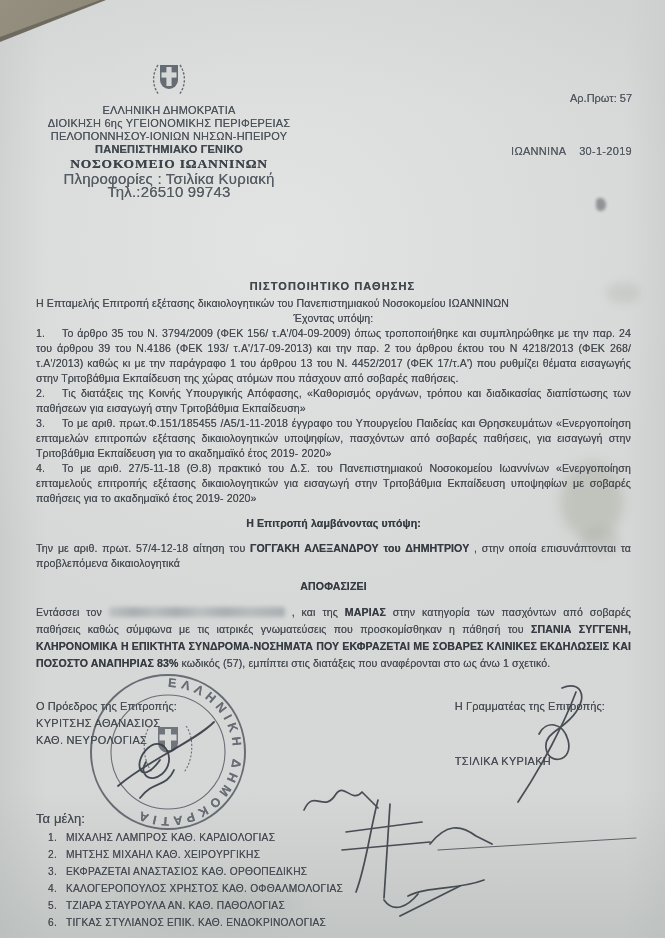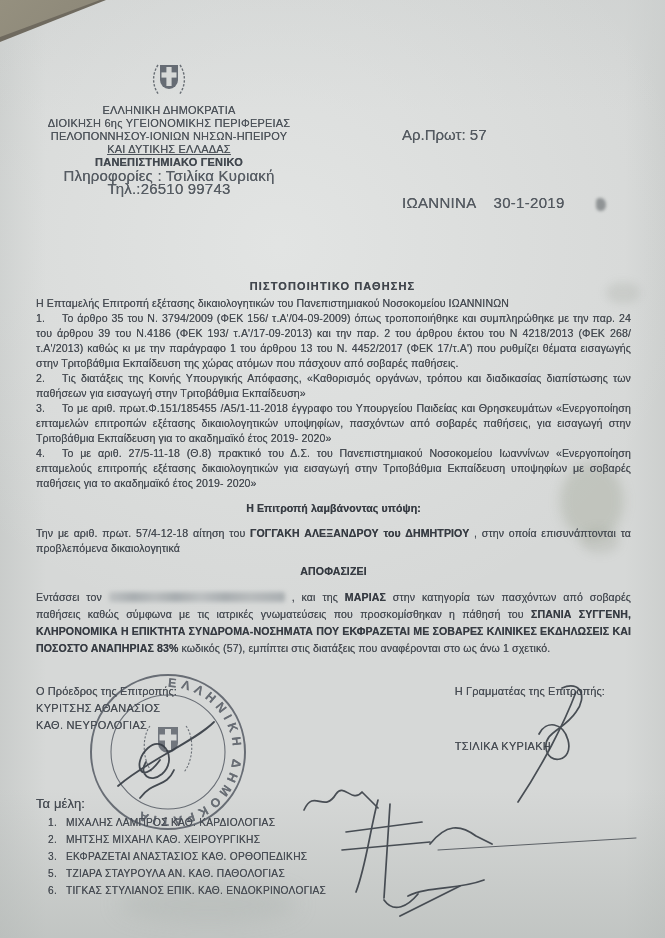--- a/index.html
+++ b/index.html
@@ -35,21 +35,21 @@
   .txt{text-shadow:0 0 .5px rgba(71,76,83,.85);}
 
   
   .hdr-left{position:absolute;left:16px;top:60px;width:306px;text-align:center;}
   .emblem{display:block;margin:0 auto 4px auto;}
   .hl{font-size:11px;line-height:13px;letter-spacing:.2px;color:#4d535a;}
   .hl.u{text-decoration:underline;}
   .hl.b{font-weight:bold;color:#41474e;}
   .hl.hosp{font-family:"Liberation Serif","DejaVu Serif",serif;font-size:13.5px;line-height:16px;letter-spacing:.8px;font-weight:bold;color:#3c4249;}
   .hl.small{font-size:15px;color:#565c63;}
-  .hdr-right{position:absolute;left:402px;top:92px;width:230px;font-size:15px;color:#545a61;white-space:pre;}
+  .hdr-right{position:absolute;left:402px;top:68px;width:230px;font-size:11px;color:#545a61;white-space:pre;text-align:right;}
   .hdr-right .date{margin-top:17px;letter-spacing:.3px;}
 
   
   .doc-title{position:absolute;top:268px;left:0;width:100%;text-align:center;
     font-size:11px;font-weight:bold;letter-spacing:1.1px;color:#41464d;margin-top:12px;}
 
   
   .body{position:absolute;left:36px;right:34px;top:296px;font-size:10.6px;line-height:15px;letter-spacing:.1px;}
   .body p{margin:0;text-align:justify;}
   .center{text-align:center !important;}
@@ -97,35 +97,36 @@
         </g>
         <g opacity=".9">
           <path d="M10 5 h18 v15 a9 9 0 0 1 -9 9 a9 9 0 0 1 -9 -9 z" fill="#5a6069"></path>
           <rect x="16.4" y="7" width="5.2" height="19" fill="#d6d8d7"></rect>
           <rect x="11.5" y="12.4" width="15" height="5.2" fill="#d6d8d7"></rect>
         </g>
       </svg>
       <div class="hl">ΕΛΛΗΝΙΚΗ ΔΗΜΟΚΡΑΤΙΑ</div>
       <div class="hl">ΔΙΟΙΚΗΣΗ 6ης ΥΓΕΙΟΝΟΜΙΚΗΣ ΠΕΡΙΦΕΡΕΙΑΣ</div>
       <div class="hl">ΠΕΛΟΠΟΝΝΗΣΟΥ-ΙΟΝΙΩΝ ΝΗΣΩΝ-ΗΠΕΙΡΟΥ</div>
-      <div class="hl u">ΚΑΙ ΔΥΤΙΚΗΣ ΕΛΛΑΔΑΣ</div>
       <div class="hl b">ΠΑΝΕΠΙΣΤΗΜΙΑΚΟ ΓΕΝΙΚΟ</div>
+      <div class="hl hosp">ΝΟΣΟΚΟΜΕΙΟ  ΙΩΑΝΝΙΝΩΝ</div>
       <div class="hl small">Πληροφορίες : Τσιλίκα Κυριακή</div>
       <div class="hl small">Τηλ.:26510 99743</div>
     </div>
 
     <div class="hdr-right">
       <div>Αρ.Πρωτ: 57</div>
       <div class="date">ΙΩΑΝΝΙΝΑ    30-1-2019</div>
     </div>
 
     <div class="doc-title">ΠΙΣΤΟΠΟΙΗΤΙΚΟ ΠΑΘΗΣΗΣ</div>
 
     <div class="body">
       <p>Η Επταμελής Επιτροπή εξέτασης δικαιολογητικών του  Πανεπιστημιακού Νοσοκομείου  ΙΩΑΝΝΙΝΩΝ</p>
+      <p class="center">Έχοντας υπόψη:</p>
 
       <p><span class="inum">1.</span><span>Το άρθρο 35 του Ν. 3794/2009 (ΦΕΚ 156/ τ.Α'/04-09-2009) όπως  τροποποιήθηκε και συμπληρώθηκε με  την παρ. 24 του άρθρου 39 του Ν.4186 (ΦΕΚ 193/ τ.Α'/17-09-2013) και την παρ. 2 του άρθρου έκτου του Ν 4218/2013 (ΦΕΚ 268/τ.Α'/2013) καθώς κι με την παράγραφο 1 του άρθρου 13 του Ν. 4452/2017 (ΦΕΚ 17/τ.Α') που ρυθμίζει θέματα εισαγωγής στην Τριτοβάθμια Εκπαίδευση της χώρας ατόμων που πάσχουν από σοβαρές παθήσεις.</span></p>
       <p><span class="inum">2.</span><span>Τις διατάξεις της Κοινής Υπουργικής Απόφασης, «Καθορισμός οργάνων, τρόπου και διαδικασίας διαπίστωσης των παθήσεων για εισαγωγή στην Τριτοβάθμια Εκπαίδευση»</span></p>
       <p><span class="inum">3.</span><span>Το με αριθ. πρωτ.Φ.151/185455 /Α5/1-11-2018 έγγραφο του Υπουργείου Παιδείας και Θρησκευμάτων «Ενεργοποίηση επταμελών επιτροπών εξέτασης δικαιολογητικών υποψηφίων, πασχόντων από σοβαρές παθήσεις, για εισαγωγή στην Τριτοβάθμια Εκπαίδευση για το ακαδημαϊκό έτος 2019- 2020»</span></p>
       <p><span class="inum">4.</span><span>Το με αριθ. 27/5-11-18 (Θ.8) πρακτικό του Δ.Σ. του Πανεπιστημιακού Νοσοκομείου Ιωαννίνων «Ενεργοποίηση επταμελούς επιτροπής εξέτασης δικαιολογητικών  για εισαγωγή στην Τριτοβάθμια Εκπαίδευση υποψηφίων με σοβαρές παθήσεις για το ακαδημαϊκό έτος 2019- 2020»</span></p>
 
       <p class="center bold gap10">Η Επιτροπή λαμβάνοντας υπόψη:</p>
 
       <p class="gap10"><span>Την με αριθ. πρωτ. 57/4-12-18 αίτηση του </span><span class="bold">ΓΟΓΓΑΚΗ ΑΛΕΞΑΝΔΡΟΥ του ΔΗΜΗΤΡΙΟΥ</span><span> , στην οποία επισυνάπτονται  τα προβλεπόμενα δικαιολογητικά</span></p>
 
@@ -143,20 +144,21 @@
           <div>Η Γραμματέας της Επιτροπής:</div>
           <div class="name">ΤΣΙΛΙΚΑ ΚΥΡΙΑΚΗ</div>
         </div>
       </div>
 
       <div class="members">
         <div class="lbl">Τα μέλη:</div>
         <div class="mrow"><span class="mnum">1.</span><span>ΜΙΧΑΛΗΣ ΛΑΜΠΡΟΣ ΚΑΘ. ΚΑΡΔΙΟΛΟΓΙΑΣ</span></div>
         <div class="mrow"><span class="mnum">2.</span><span>ΜΗΤΣΗΣ ΜΙΧΑΗΛ ΚΑΘ. ΧΕΙΡΟΥΡΓΙΚΗΣ</span></div>
         <div class="mrow"><span class="mnum">3.</span><span>ΕΚΦΡΑΖΕΤΑΙ ΑΝΑΣΤΑΣΙΟΣ ΚΑΘ. ΟΡΘΟΠΕΔΙΚΗΣ</span></div>
+        <div class="mrow"><span class="mnum">4.</span><span>ΚΑΛΟΓΕΡΟΠΟΥΛΟΣ ΧΡΗΣΤΟΣ ΚΑΘ. ΟΦΘΑΛΜΟΛΟΓΙΑΣ</span></div>
         <div class="mrow"><span class="mnum">5.</span><span>ΤΖΙΑΡΑ ΣΤΑΥΡΟΥΛΑ ΑΝ. ΚΑΘ. ΠΑΘΟΛΟΓΙΑΣ</span></div>
         <div class="mrow"><span class="mnum">6.</span><span>ΤΙΓΚΑΣ ΣΤΥΛΙΑΝΟΣ ΕΠΙΚ. ΚΑΘ. ΕΝΔΟΚΡΙΝΟΛΟΓΙΑΣ</span></div>
       </div>
     </div>
 
     <svg class="overlay" style="left:82px;top:664px;" width="172" height="172" viewBox="0 0 172 172">
       <g opacity=".78">
         <circle cx="86" cy="88" r="77" fill="none" stroke="#4a505a" stroke-width="2"></circle>
         <circle cx="86" cy="88" r="57" fill="none" stroke="#4a505a" stroke-width="1.1"></circle>
         <defs>

